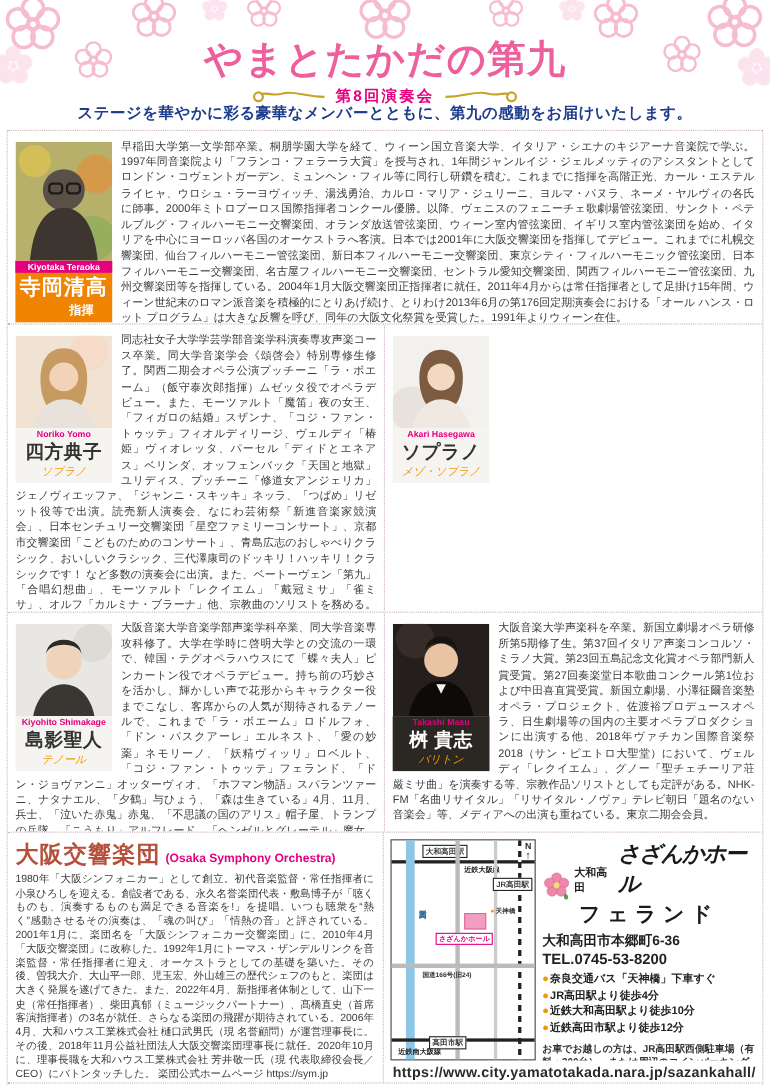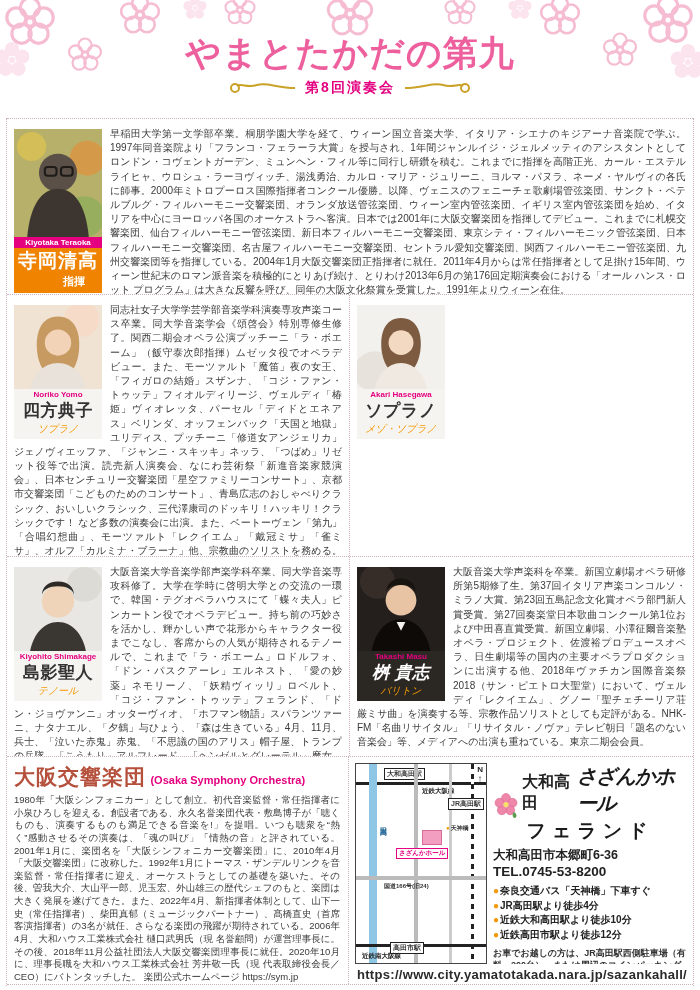--- a/index.html
+++ b/index.html
@@ -39,21 +39,21 @@
   .pcard.conductor .plabel { background:#f08300; padding-bottom:4px; }
   .pcard.conductor .en { background:#e4007f; color:#fff; font-size:8px; font-weight:bold; padding:1px 0; }
   .pcard.conductor .ja { color:#fff; font-size:19px; font-weight:bold; letter-spacing:1px; }
   .pcard.conductor .role { color:#fff; font-size:11px; font-weight:bold;padding-left:32px; }
   .pcard.std .photo { height:84px; }
   .pcard.std .plabel { background:#f6f4f1; padding:1px 0 3px; }
   .pcard.std .en { color:#e4007f; font-size:8px; font-weight:bold; }
   .pcard.std .ja { color:#333; font-size:17px; font-weight:bold; letter-spacing:0.5px; }
   .pcard.std .role { color:#f39800; font-size:10px; font-weight:normal; font-style:italic; }
   .pcard.dark .plabel { background:#2b2723; }
-  .pcard.dark .ja { color:#fff;font-style:italic; }
+  .pcard.dark .ja { color:#fff; }
   .bio { font-size:10px; line-height:1.42; text-align:justify; color:#3a3a3a; }
 
   
   .oside { width:346px; padding:6px 8px 4px 7px; border-right:1px dotted #cdb0bd; overflow:hidden; }
   .oheading { margin-bottom:3px; }
   .oheading .ja { font-size:21px; font-weight:bold; color:#b5503c; letter-spacing:1px; }
   .oheading .en { font-size:11px; font-weight:bold; color:#e4007f; }
   .obio { font-size:9.5px; line-height:1.33; text-align:justify; }
   .vside { flex:1; padding:6px 6px 2px 6px; display:flex; flex-direction:column; }
   .vtop { display:flex; gap:6px; height:201px; }
@@ -76,21 +76,21 @@
   .map .halllbl { position:absolute; left:40px; top:84px; background:#fff; border:1px solid #e4007f; color:#e4007f; font-size:6.5px; padding:0 2px; white-space:nowrap; }
   .map .bus { position:absolute; left:90px; top:60px; font-size:6px; color:#333; }
   .map .bus::before { content:"●"; color:#f39800; font-size:6px; margin-right:1px; }
   .map .compass { position:absolute; right:3px; top:2px; font-size:8px; color:#222; text-align:center; line-height:1; }
   .map .compass .arrow { font-size:10px; }
 
   
   .venue { flex:1; overflow:hidden; }
   .brandrow { display:flex; align-items:flex-end; gap:3px; }
   .flower-ic { width:26px; height:26px; flex-shrink:0; }
-  .brand-small { font-size:16px; font-weight:bold; color:#222; padding-bottom:4px; }
+  .brand-small { font-size:10px; font-weight:bold; color:#222; padding-bottom:4px; }
   .brand { font-family:"DejaVu Serif","Liberation Serif",serif; font-size:20px; font-weight:bold; font-style:italic; color:#1a1a1a; letter-spacing:-1px; padding-bottom:1px; }
   .hall-name { font-family:"DejaVu Serif","Liberation Serif",serif; font-size:19px; font-weight:bold; color:#1a1a1a; text-align:center; letter-spacing:6px; }
   .addr { font-size:12.5px; font-weight:bold; color:#222; margin-top:3px; }
   .tel { font-size:13.5px; font-weight:bold; color:#222; }
   .access { margin-top:5px; }
   .access div { font-size:10px; font-weight:bold; color:#222; line-height:1.45; }
   .access b { color:#f39800; font-weight:bold; margin-right:1px; }
   .note { margin-top:5px; font-size:9px; font-weight:bold; color:#333; line-height:1.35; }
   .url { margin-top:auto; font-size:13px; font-weight:bold; color:#2a2a2a; letter-spacing:0.3px; padding:3px 0 1px 2px; }
 </style>
@@ -140,20 +140,21 @@
           <path d="M68 8 C50 8 40 2 30 5 C20 8 14 3 10 6" fill="none" stroke="#c9a227" stroke-width="2"></path>
           <circle cx="8" cy="8" r="4" fill="none" stroke="#c9a227" stroke-width="2"></circle>
         </svg>
         <span class="badge">第8回演奏会</span>
         <svg width="70" height="16" viewBox="0 0 70 16">
           <path d="M2 8 C20 8 30 2 40 5 C50 8 56 3 60 6" fill="none" stroke="#c9a227" stroke-width="2"></path>
           <circle cx="62" cy="8" r="4" fill="none" stroke="#c9a227" stroke-width="2"></circle>
         </svg>
       </div>
     </div>
+    <div class="tagline">ステージを華やかに彩る豪華なメンバーとともに、第九の感動をお届けいたします。</div>
   </div>
 
   <div class="content">
 
     <div class="row row1">
       <div class="pcard conductor">
         <div class="photo">
           <svg viewBox="0 0 60 74" preserveAspectRatio="none">
             <rect width="60" height="74" fill="#b7b06a"></rect>
             <circle cx="12" cy="12" r="10" fill="#d9c253" opacity="0.8"></circle>

